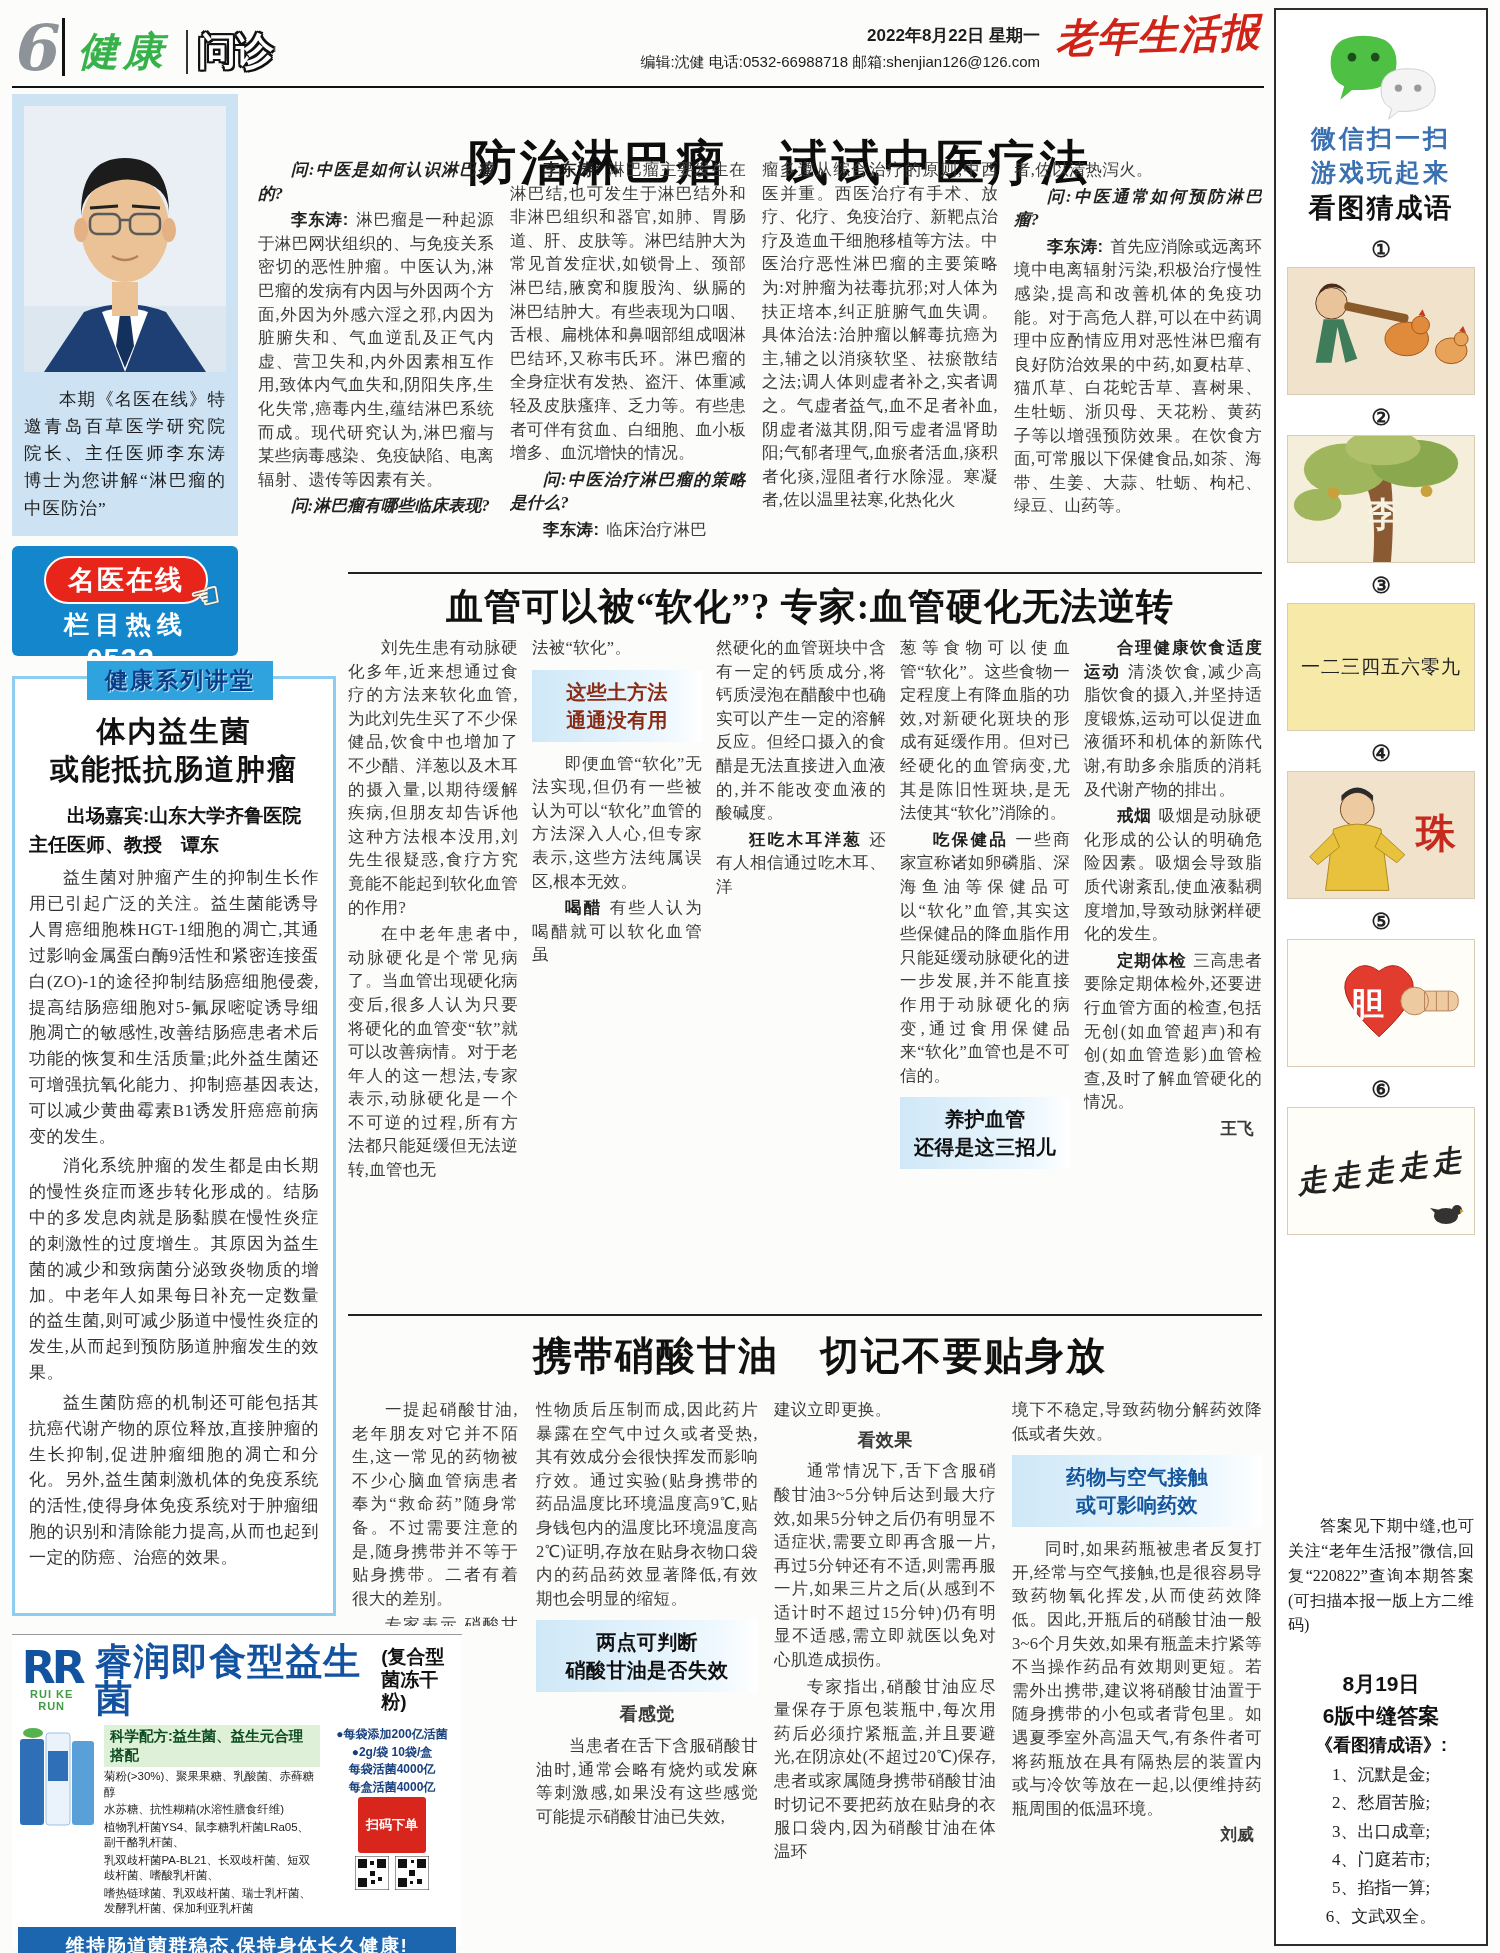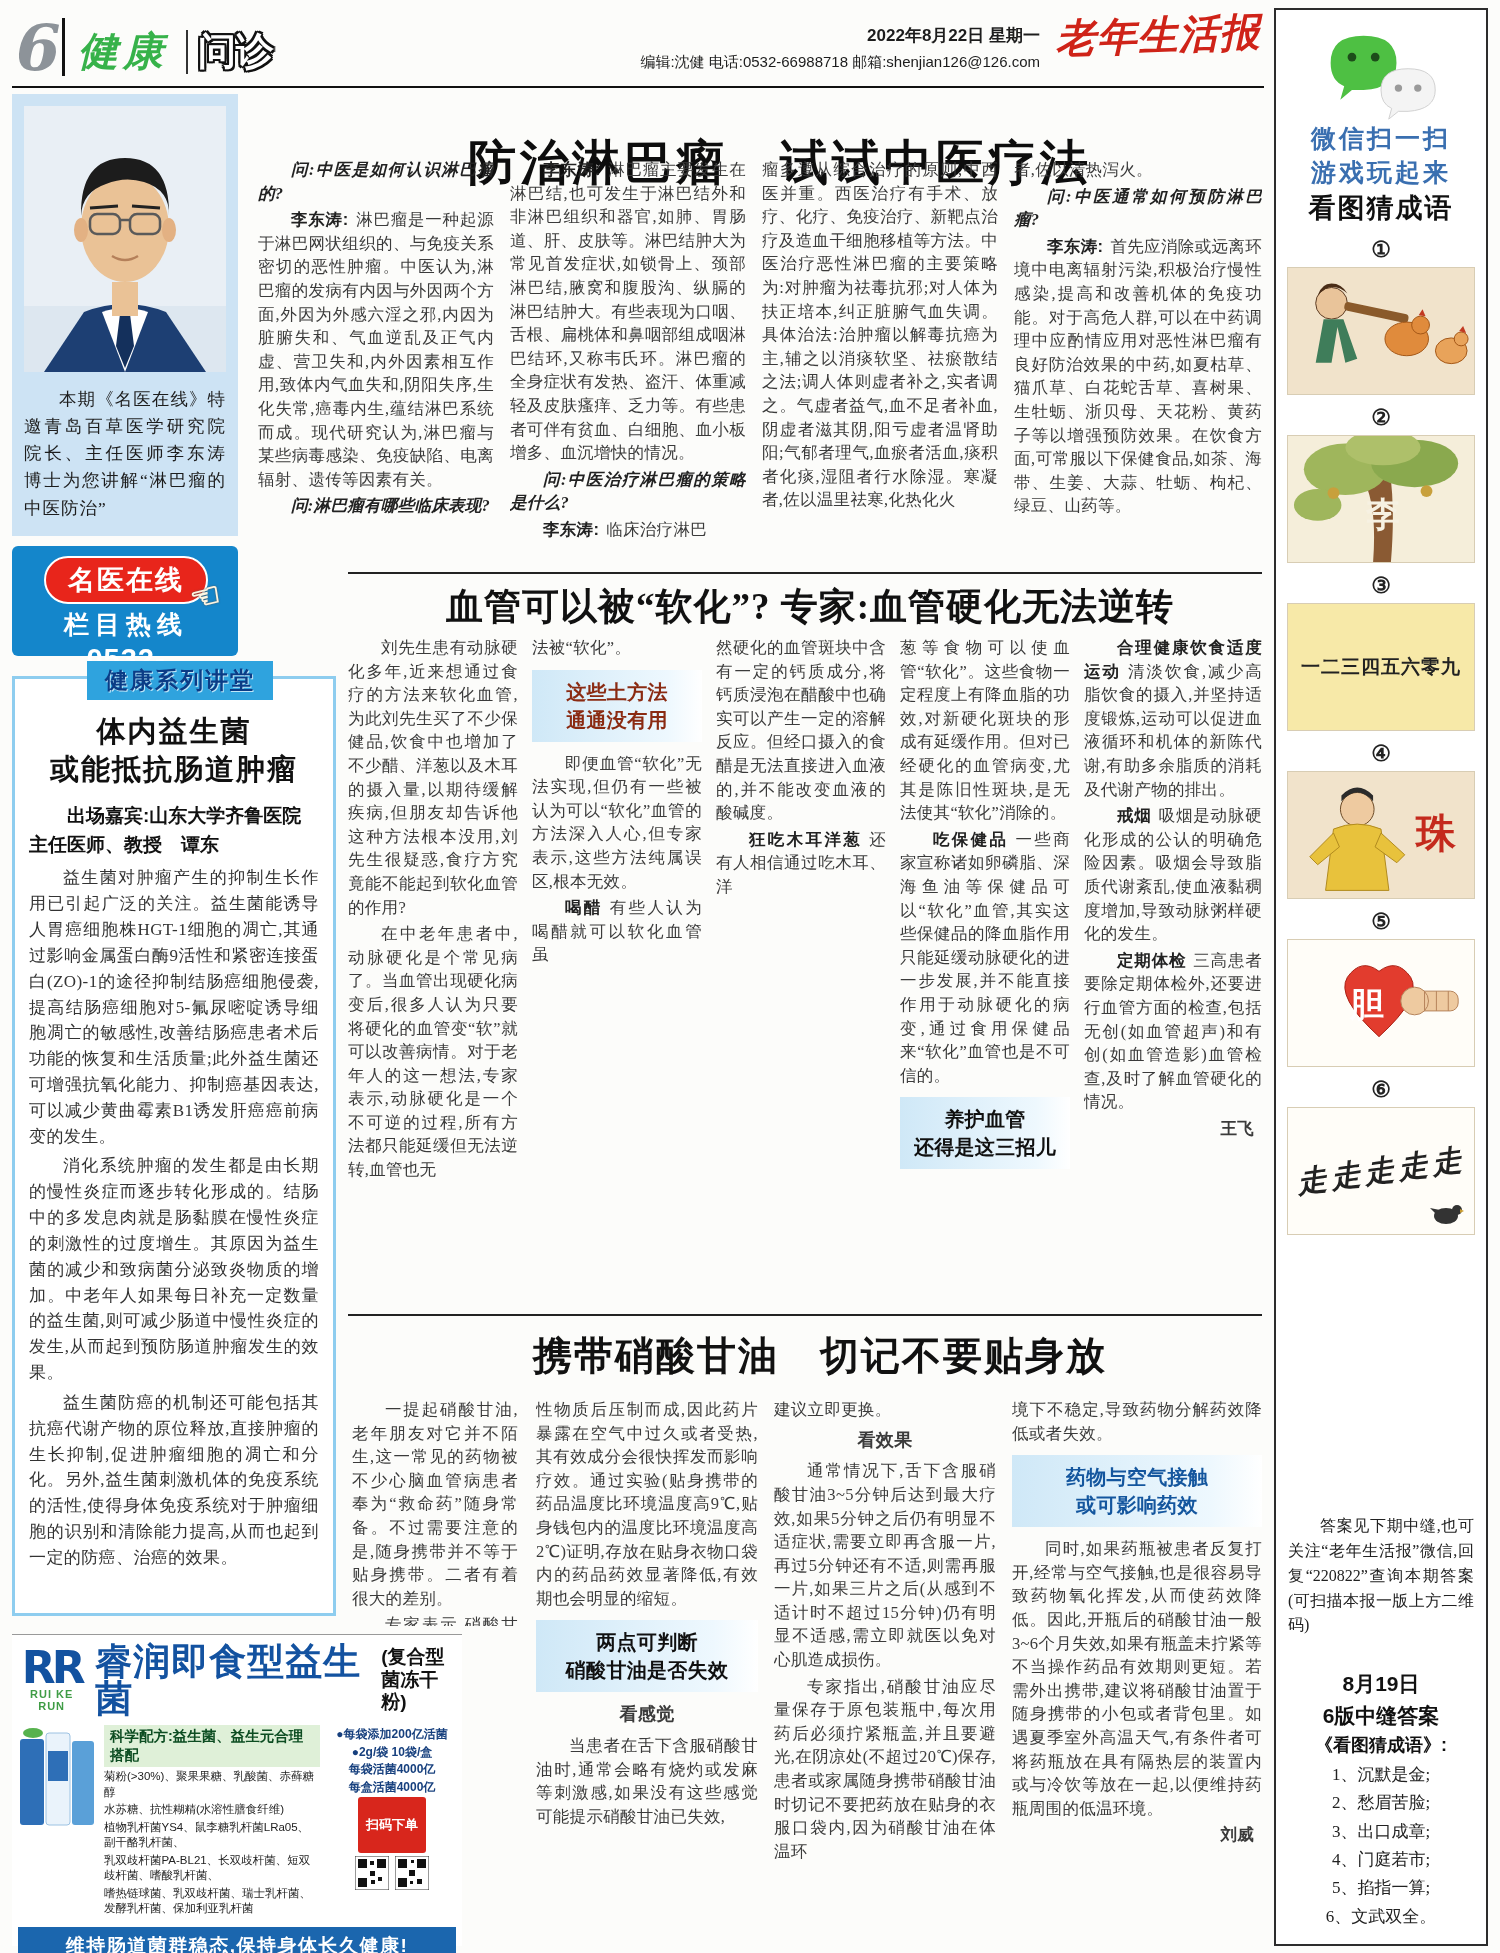--- a/index.html
+++ b/index.html
@@ -84,21 +84,21 @@
   .sidebar{border:2px solid #2c2c2c;box-sizing:border-box;background:#fff;
            display:flex;flex-direction:column;align-items:center;padding:20px 8px 12px 8px;}
   .wx-line{font-weight:900;font-size:25px;letter-spacing:3px;color:#3a6fb0;line-height:1.35;}
   .wx-line3{font-weight:900;font-size:27px;letter-spacing:2px;color:#101010;line-height:1.4;}
   .pz-num{font-weight:700;font-size:22px;color:#222;margin:10px 0 4px 0;}
   .pz-art{width:188px;height:128px;border:1px solid #d8cdb4;box-sizing:border-box;
           display:flex;align-items:center;justify-content:center;position:relative;overflow:hidden;}
   .bg-tan{background:#f1e3cb;} .bg-cream{background:#f5eeda;} .bg-yellow{background:#f7e9a8;} .bg-white{background:#fffdf8;}
   .pz-char-red{font-family:"Liberation Serif",serif;font-weight:900;font-size:40px;color:#c42a1d;}
   .pz-char-blk{font-family:"Liberation Serif",serif;font-weight:900;font-size:34px;color:#1b1b1b;}
-  .pz3-text{font-family:"Liberation Serif",serif;font-weight:700;font-size:19px;color:#222;letter-spacing:1px;}
+  .pz3-text{font-family:"Liberation Serif",serif;font-weight:400;font-size:19px;color:#222;letter-spacing:1px;}
   .pz6-text{font:italic 900 30px/1 "Liberation Serif",serif;color:#222;letter-spacing:4px;transform:rotate(-8deg);}
   .sb-note{font-family:"Liberation Serif",serif;font-size:16px;line-height:1.55;text-align:justify;
            color:#222;margin-top:auto;padding:0 4px;text-indent:2em;}
   .prev{width:100%;text-align:center;margin-top:14px;}
   .prev-date,.prev-title{font-weight:900;font-size:21px;color:#111;line-height:1.5;}
   .prev-series{font-weight:900;font-size:18px;color:#111;line-height:1.6;}
   .prev-ans p{margin:2px 0;font-family:"Liberation Serif",serif;font-size:17px;color:#222;line-height:1.55;text-align:center;}
 </style>
 </head>
 <body>

